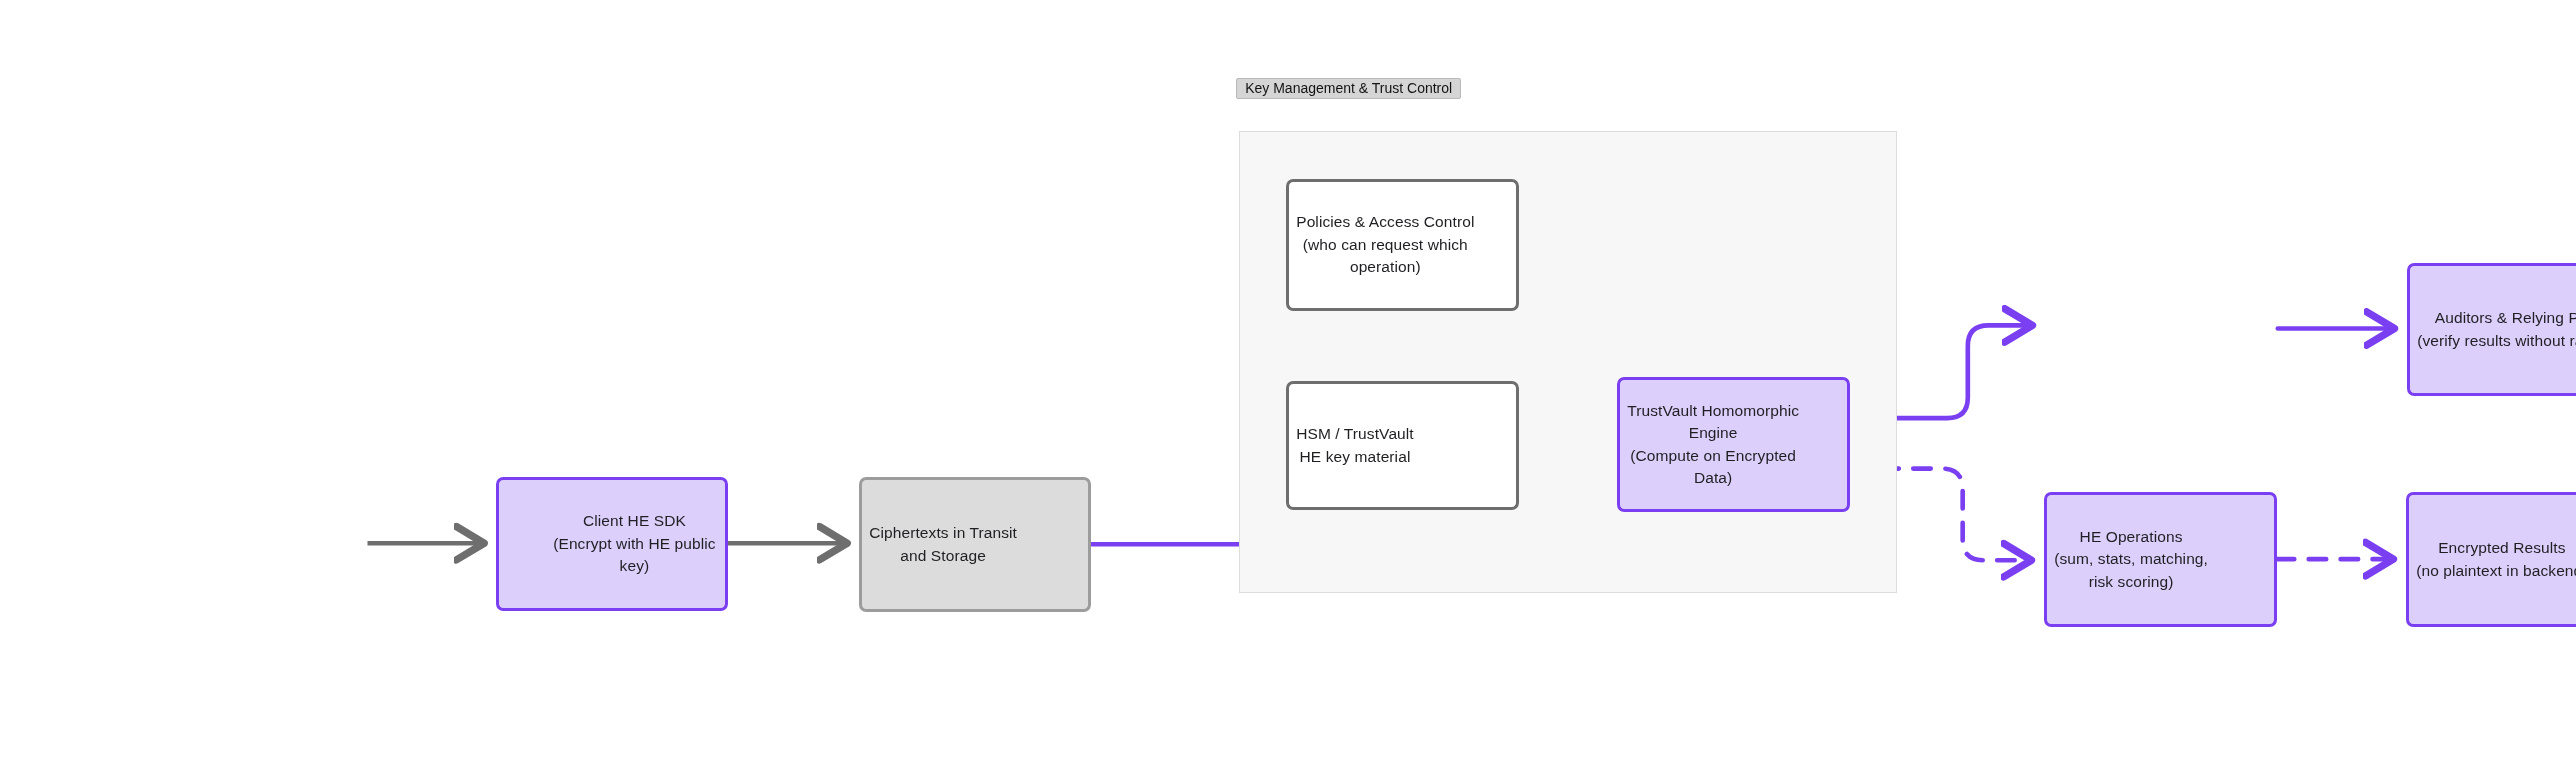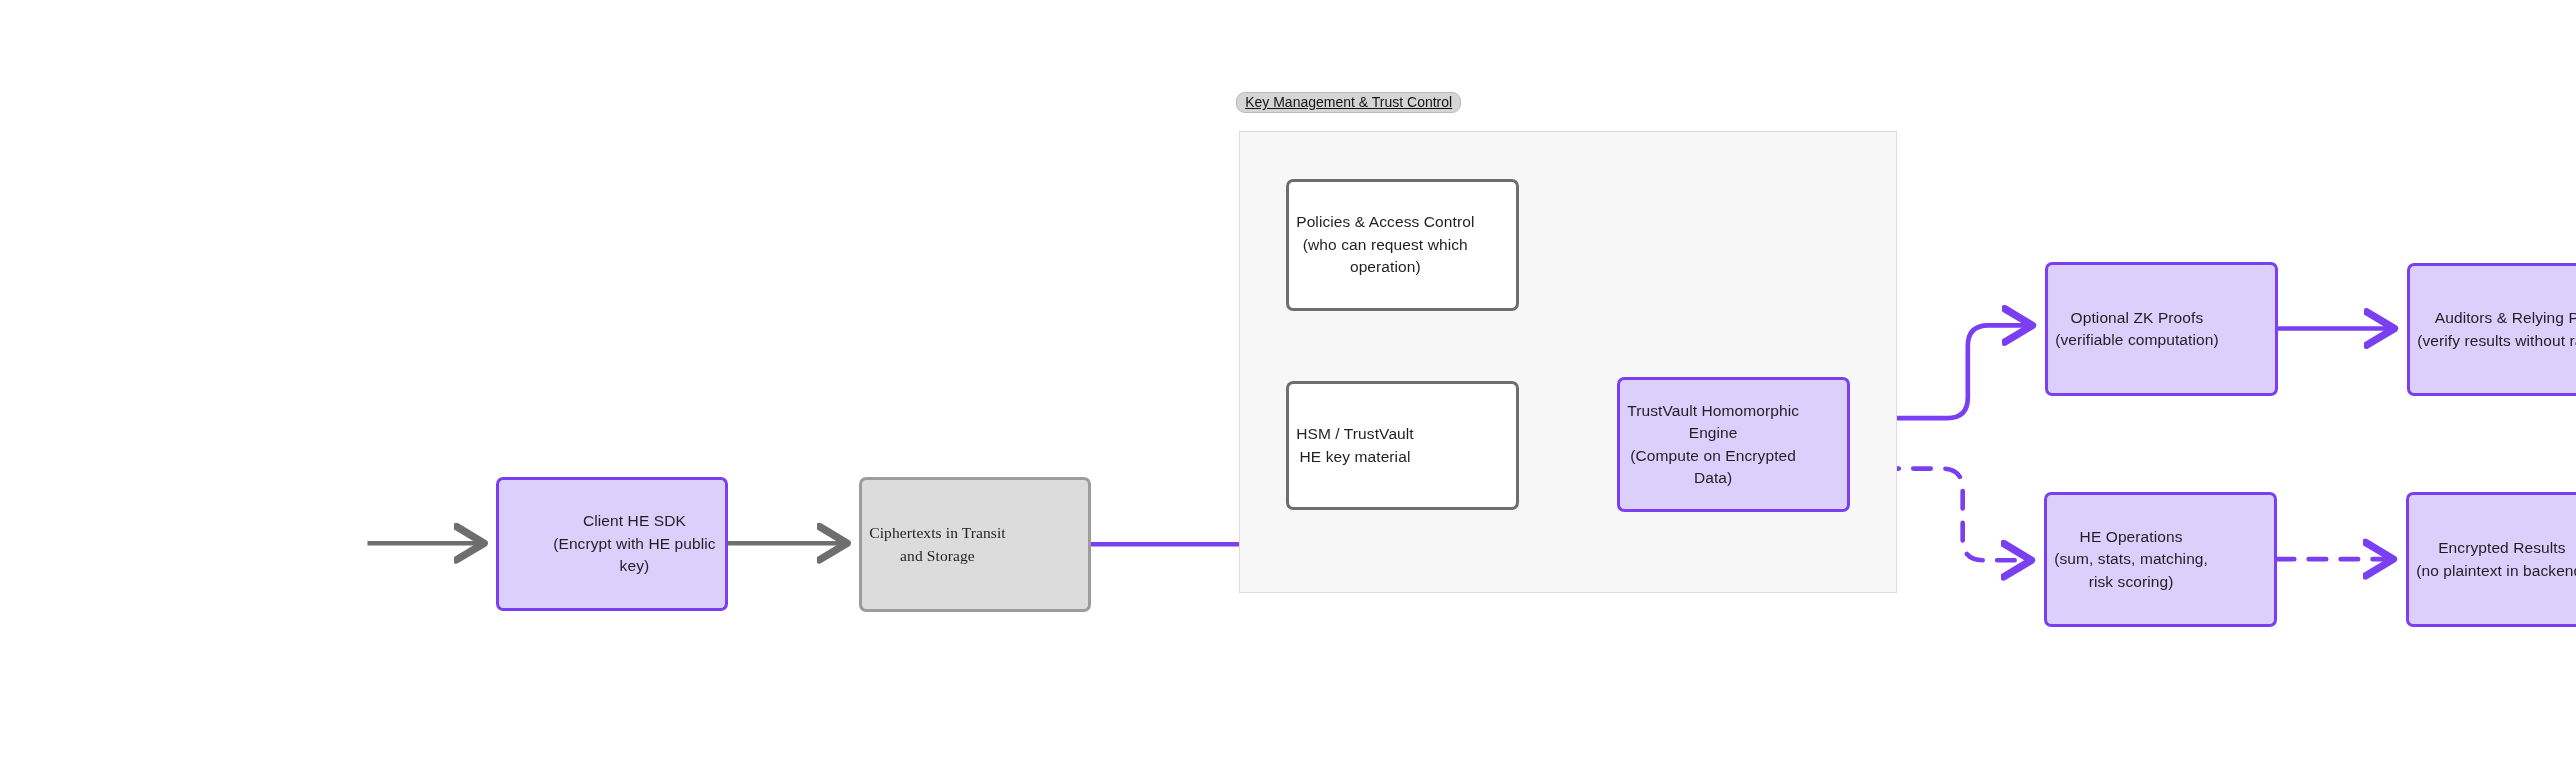--- a/index.html
+++ b/index.html
@@ -38,50 +38,49 @@
   .node .label {
     font-size: 15.5px;
     line-height: 1.45;
     color: #1f1f23;
     letter-spacing: 0.1px;
     padding: 0 7.2px;
     white-space: pre-line;
   }
   .n-orange { background: #fde0c5; border-color: #f79b45; }
   .n-purple { background: #ddcffb; border-color: #7b3ff2; }
-  .n-grey   { background: #dcdcdc; border-color: #9c9c9c; font-family: Liberation Serif, serif; }
+  .n-grey   { background: #dcdcdc; border-color: #9c9c9c; }
   .n-white  { background: #ffffff; border-color: #6e6e6e; }
 
   #subgraph {
     position: absolute;
     left: 1239px;
     top: 131px;
     width: 658px;
     height: 462px;
     background: #f7f7f7;
     border: 1px solid #dcdcdc;
     box-sizing: border-box;
     z-index: 1;
   }
   #subgraph-label {
     position: absolute;
     left: 1236px;
-    top: 92px;
+    top: 78px;
     height: 20.6px;
     display: flex;
     align-items: center;
     padding: 0 8.2px;
     background: #d5d5d5;
     border: 1px solid #b9b9b9;
-    border-radius: 9px;
+    border-radius: 2px;
     font-size: 14px;
     color: #131313;
     z-index: 3;
     box-sizing: border-box;
-    text-decoration: underline;
   }
 </style>
 </head>
 <body>
 
 <div id="canvas">
 
   <div id="subgraph"></div>
   <div id="subgraph-label">Key Management &amp; Trust Control</div>
 
@@ -141,24 +140,20 @@
 Engine
 (Compute on Encrypted
 Data)</div>
   </div>
 
   <div class="node n-white" style="left:1286px; top:381px; width:233px; height:129px;">
     <div class="label">HSM / TrustVault
 HE key material</div>
   </div>
 
-  <div class="node n-purple" style="left:2045px; top:262px; width:233px; height:134px;">
-    <div class="label">Optional ZK Proofs
-(verifiable computation)</div>
-  </div>
 
   <div class="node n-purple" style="left:2407px; top:263px; width:264px; height:133px;">
     <div class="label">Auditors &amp; Relying Parties
 (verify results without raw data)</div>
   </div>
 
   <div class="node n-purple" style="left:2044px; top:492px; width:233px; height:135px;">
     <div class="label">HE Operations
 (sum, stats, matching,
 risk scoring)</div>

